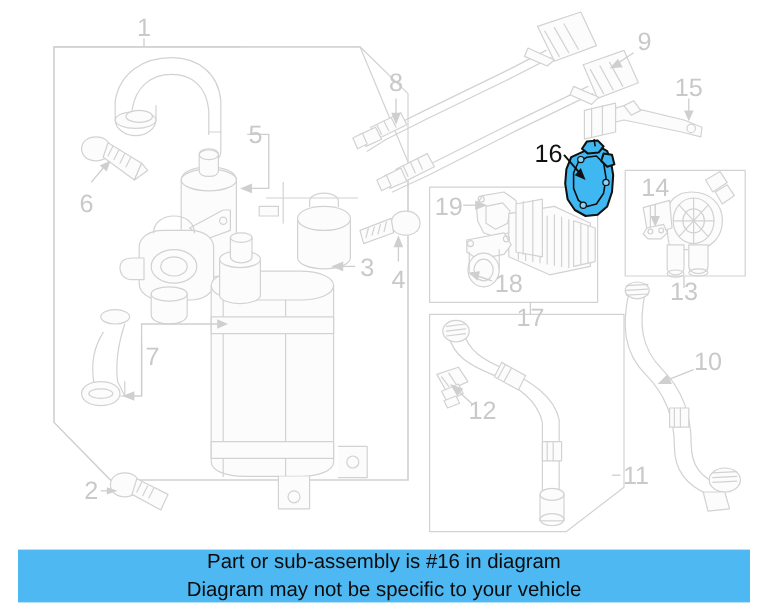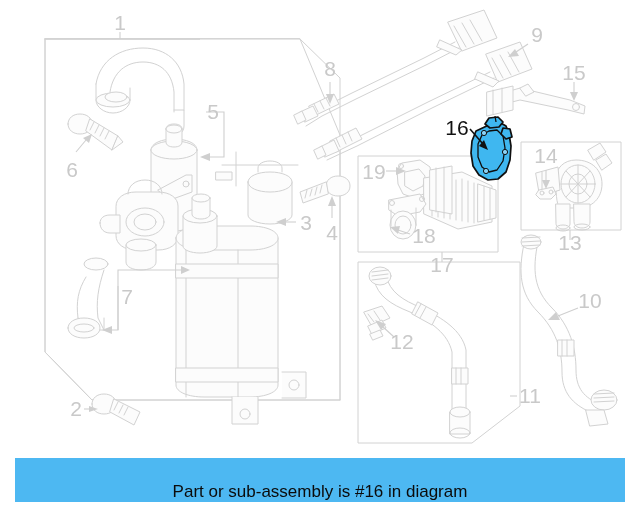--- a/index.html
+++ b/index.html
@@ -109,21 +109,21 @@
     position: absolute;
     left: 15px;
     top: 458px;
     width: 610px;
     height: 44px;
     background: #4DB8F2;
     box-sizing: border-box;
     display: flex;
     flex-direction: column;
     align-items: center;
-    justify-content: flex-end;
+    justify-content: space-between;
   }
   .notice-line {
     color: #0b0b0b;
     font-family: "Liberation Sans", sans-serif;
     font-size: 17px;
     line-height: 20px;
     letter-spacing: 0px;
     white-space: nowrap;
   }
 </style>
@@ -449,15 +449,16 @@
       <text class="callout-label-hl" x="457" y="135" text-anchor="middle">16</text>
       <text class="callout-label" x="442" y="272" text-anchor="middle">17</text>
       <text class="callout-label" x="424" y="243" text-anchor="middle">18</text>
       <text class="callout-label" x="374" y="179" text-anchor="middle">19</text>
 
     </svg>
   </div>
 
   <div class="notice-banner">
     <div class="notice-line">Part or sub-assembly is #16 in diagram</div>
+    <div class="notice-line">Diagram may not be specific to your vehicle</div>
   </div>
 
 </div>
 
 </body></html>

